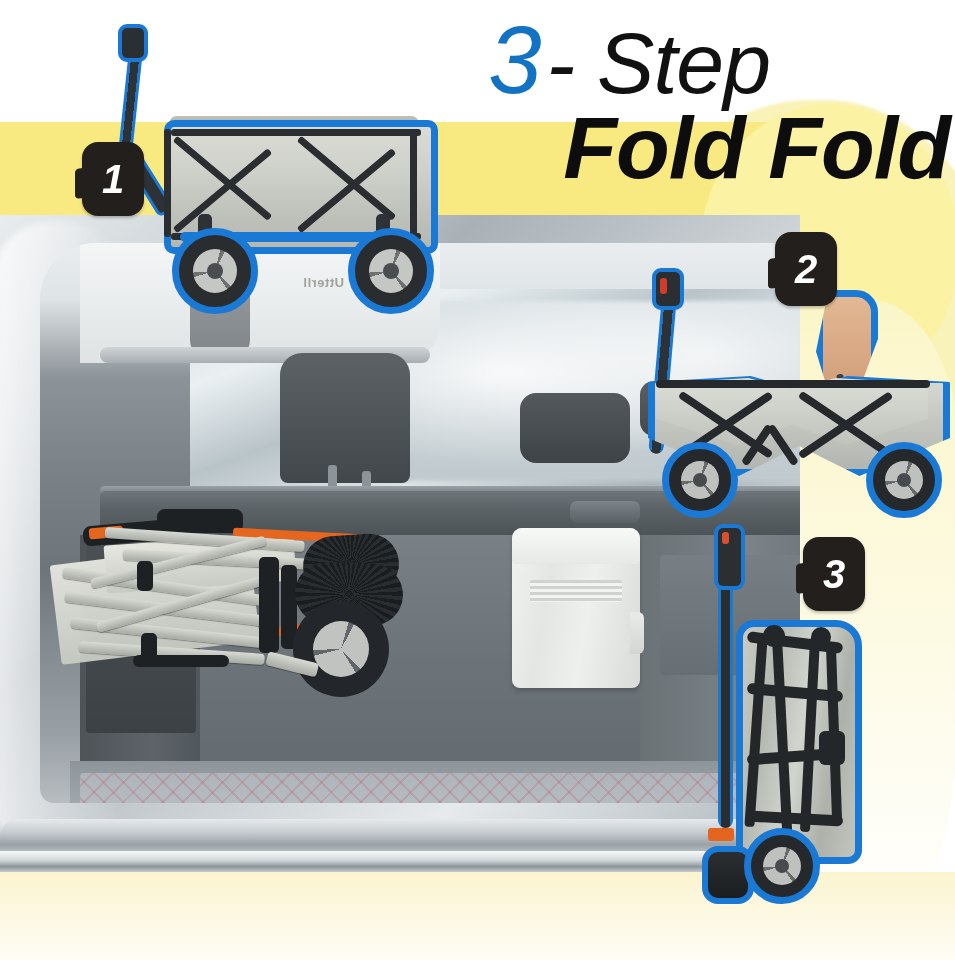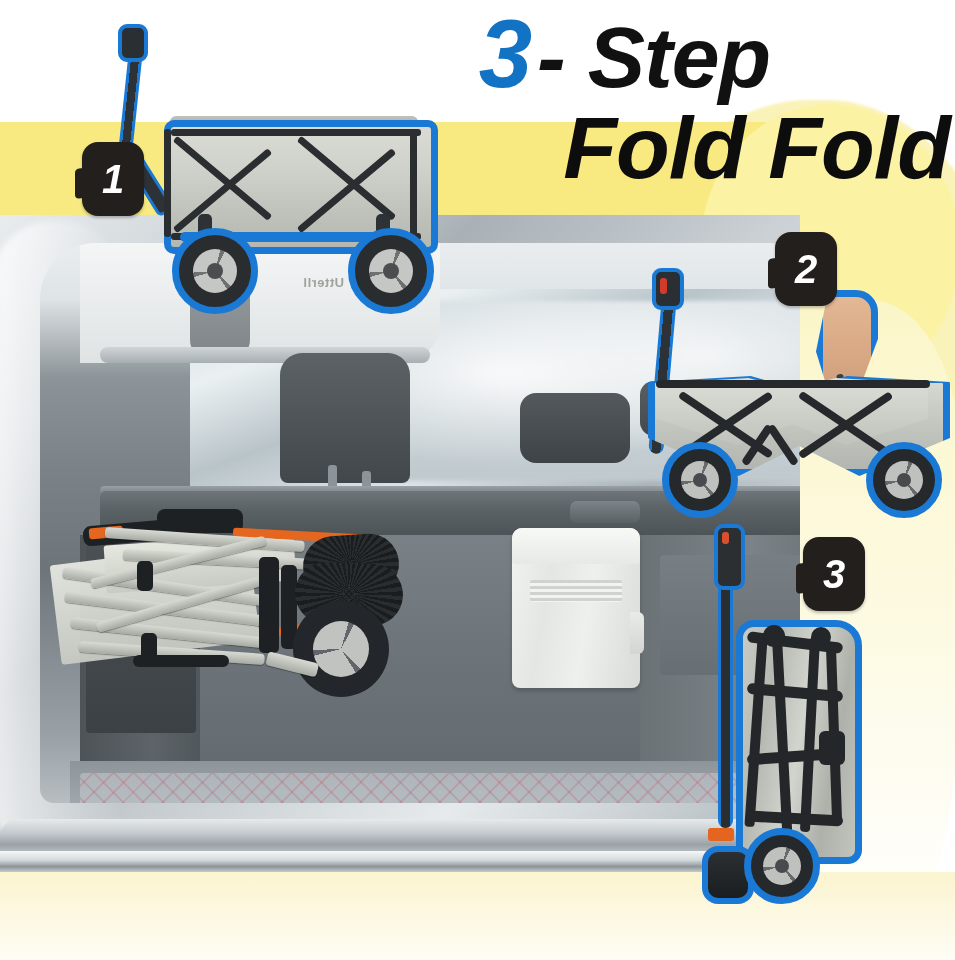--- a/index.html
+++ b/index.html
@@ -178,23 +178,23 @@
     background:linear-gradient(180deg,#eff2f3 0%,#cdd3d7 30%,#aeb5ba 55%,#dfe4e6 80%,#f4f6f7 100%);
     border-radius:0 0 12px 12px;
   }
 
   
   .headline{
     position:absolute;left:0;top:0;width:955px;height:210px;
     pointer-events:none;
   }
   .h-line1{
-    position:absolute;left:0;top:6px;width:770px;
+    position:absolute;left:0;top:12px;width:770px;
     text-align:right;
-    font-size:86px;font-weight:bold;font-style:italic;
+    font-size:86px;font-weight:normal;font-style:italic;
     letter-spacing:-1px;line-height:1;
     color:#111111;
     white-space:nowrap;
   }
   .h-three{
     color:#1272c4;
     font-size:96px;
     margin-right:6px;
   }
   .h-dash{color:#111;}

